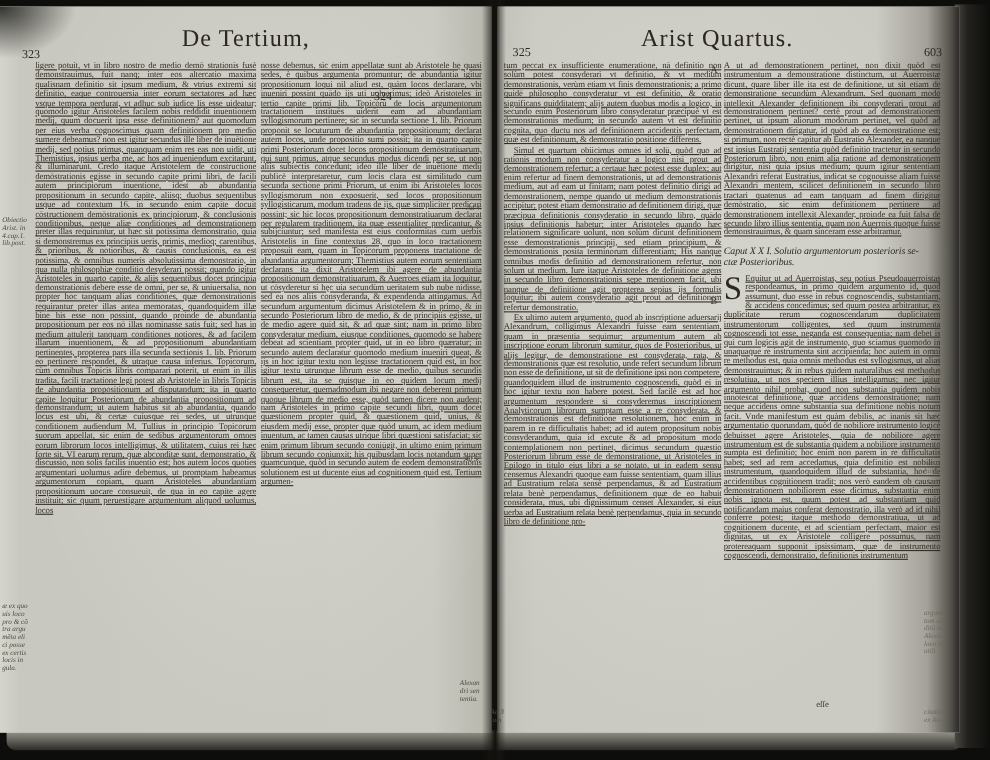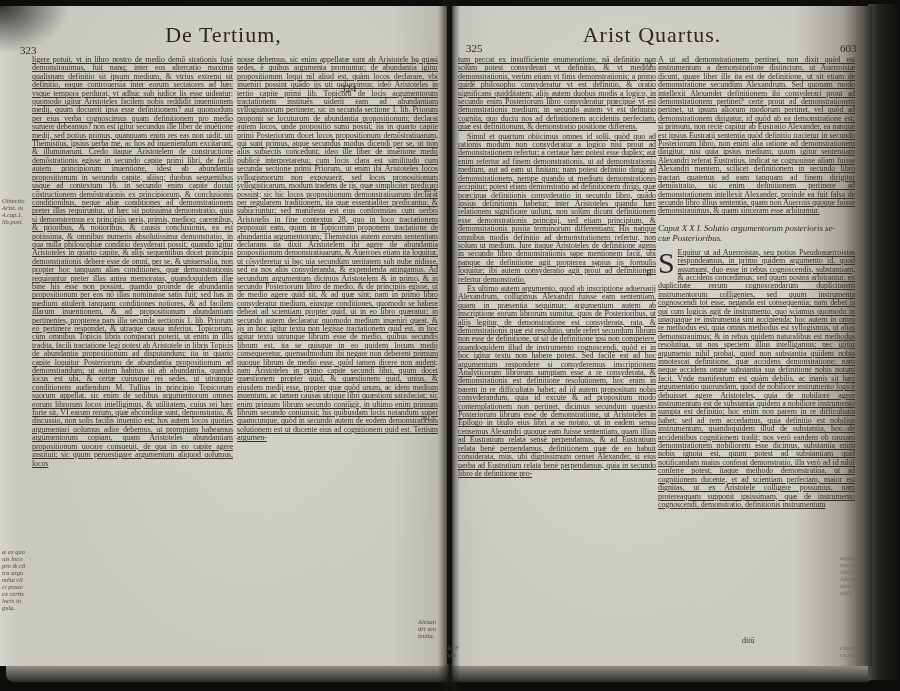--- a/index.html
+++ b/index.html
@@ -136,21 +136,21 @@
       <div class="chapter-heading">
         <div>Caput X X I. Solutio argumentorum posterioris se-</div>
         <div>ctæ Posterioribus.</div>
       </div>
       <p><span class="dropcap">S</span><span>Equitur ut ad Auerroistas, seu potius Pseudoauerroistas respondeamus, in primo quidem argumento id, quod assumunt, duo esse in rebus cognoscendis, substantiam, &amp; accidens concedimus; sed quum postea arbitrantur, ex duplicitate rerum cognoscendarum duplicitatem instrumentorum colligentes, sed quum instrumenta cognoscendi tot esse, neganda est consequentia; nam debet is qui cum logicis agit de instrumento, quo sciamus quomodo in unaquaque re instrumenta sint accipienda; hoc autem in omni re methodus est, quia omnis methodus est syllogismus, ut alias demonstrauimus; &amp; in rebus quidem naturalibus est methodus resolutiua, ut nos speciem illius intelligamus; nec igitur argumento nihil probat, quod non substantia quidem nobis innotescat definitione, quæ accidens demonstratione; nam neque accidens omne substantia sua definitione nobis notum facit. Vnde manifestum est quàm debilis, ac inanis sit hæc argumentatio quorundam, quòd de nobiliore instrumento logicè debuisset agere Aristoteles, quia de nobiliore agere instrumentum est de substantia quidem a nobiliore instrumento sumpta est definitio; hoc enim non parem in re difficultatis habet; sed ad rem accedamus, quia definitio est nobilius instrumentum, quandoquidem illud de substantia, hoc de accidentibus cognitionem tradit; nos verò eandem ob causam demonstrationem nobiliorem esse dicimus, substantia enim nobis ignota est, quum potest ad substantiam quid notificandam maius conferat demonstratio, illa verò ad id nihil conferre potest; itaque methodo demonstratiua, ut ad cognitionem ducente, et ad scientiam perfectam, maior est dignitas, ut ex Aristotele colligere possumus, nam protereaquam supponit ipsissimam, quæ de instrumento cognoscendi, demonstratio, definitionis instrumentum</span></p>
     </div>
 
     <div class="col-marker" style="left:194px;top:52px;">A</div>
     <div class="col-marker" style="left:194px;top:262px;">B</div>
 
-    <div class="catchword" style="left:290px;top:630px;">ditū</div>
+    <div class="catchword" style="left:290px;top:630px;">eſſe</div>
 
     <div class="mnote faint" style="left:388px;top:330px;">ad pri
 mum</div>
     <div class="mnote faint" style="left:388px;top:412px;">initio
 huius li.</div>
     <div class="mnote faint" style="left:388px;top:548px;">argumē
 tum ad
 ditū ex
 Alexan.
 loco in

